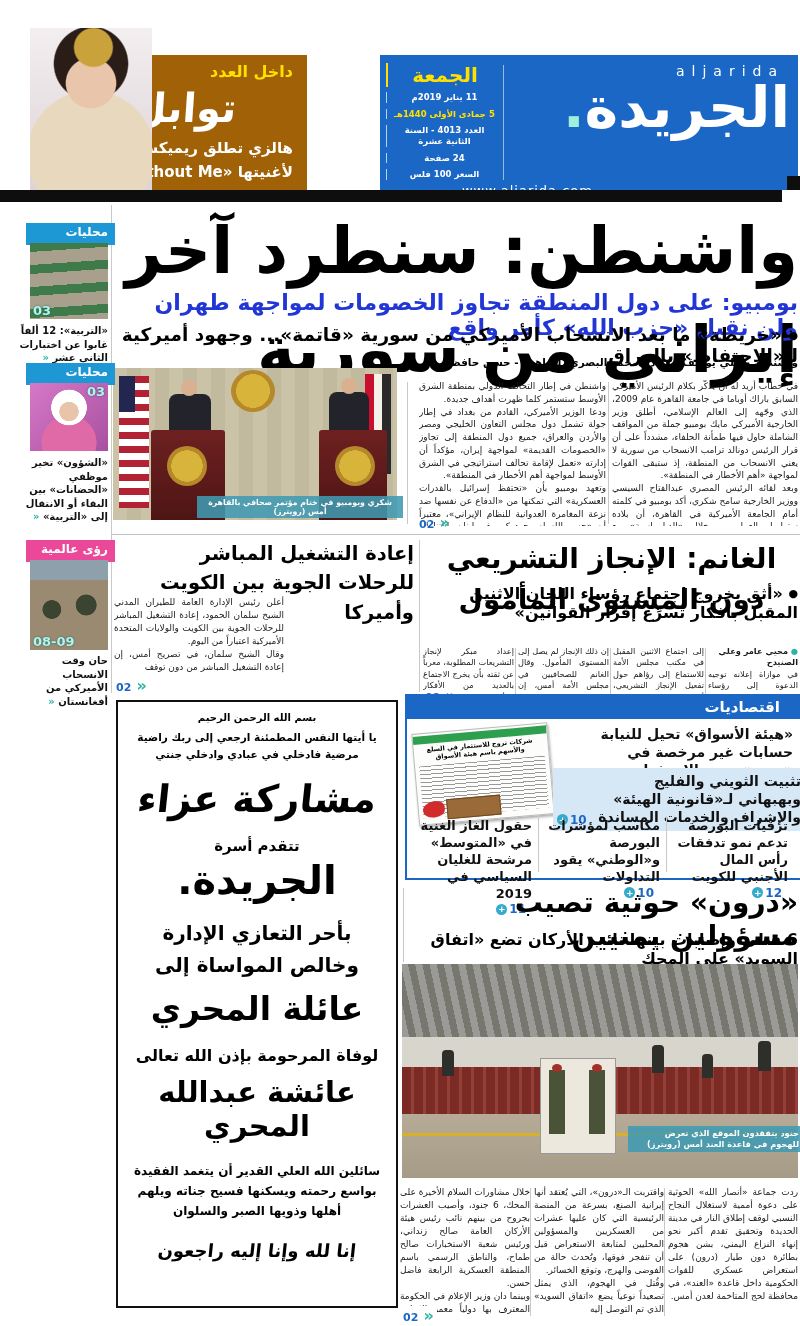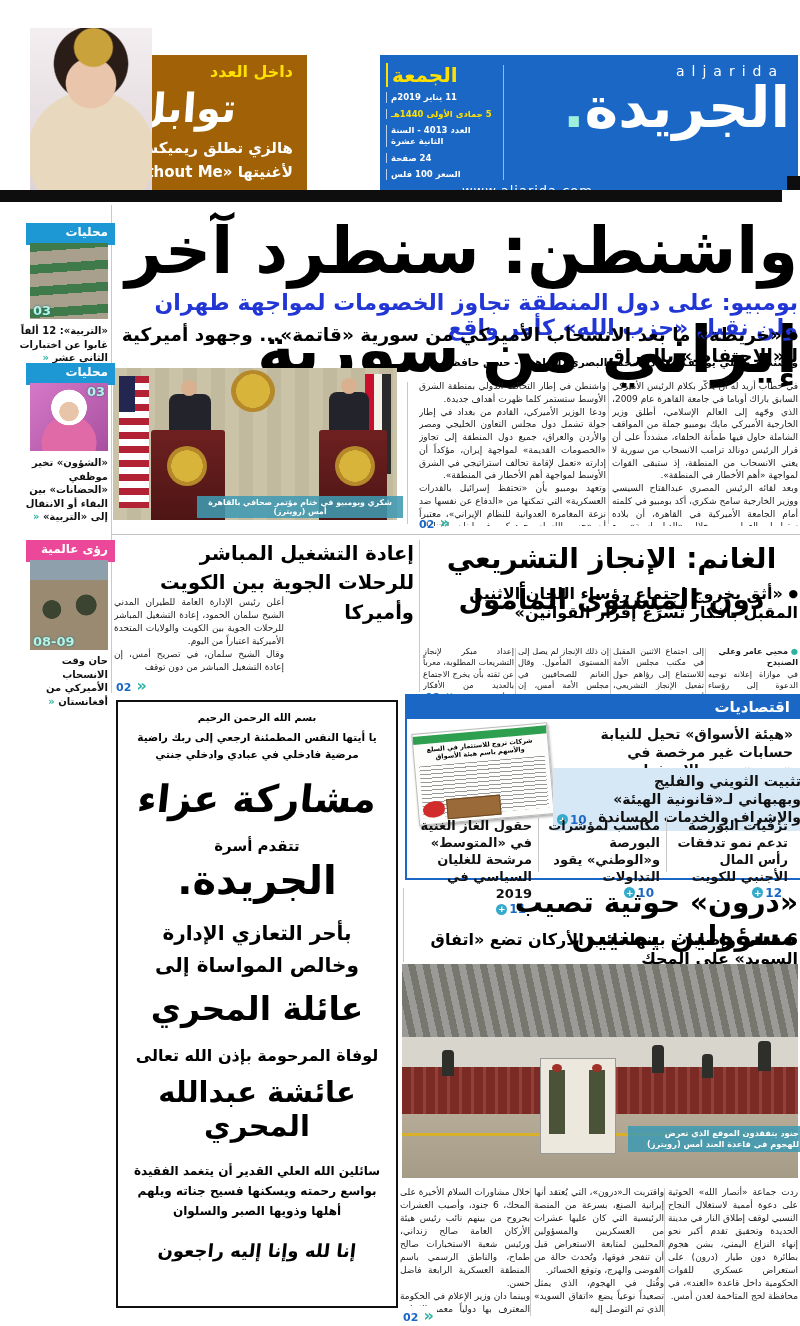--- a/index.html
+++ b/index.html
@@ -11,21 +11,21 @@
   .pre{white-space:pre-line;}
   .clip{overflow:hidden;}
 
   
   .masthead{left:380px;top:55px;width:418px;height:135px;background:#1a67c5;color:#fff;}
   .m-latin{right:14px;top:8px;letter-spacing:7px;font-size:14px;direction:ltr;}
   .m-logo{right:8px;top:24px;font-size:57px;font-weight:bold;line-height:1;}
   .m-dot{color:#9ef0dc;}
   .m-www{right:205px;top:128px;font-size:13px;direction:ltr;letter-spacing:1px;}
   .m-sep{left:123px;top:10px;width:1px;height:115px;background:rgba(255,255,255,.55);}
-  .datebox{left:6px;top:8px;width:112px;text-align:left;}
+  .datebox{left:6px;top:8px;width:112px;text-align:center;}
   .d-day{color:#ffe000;font-size:20px;font-weight:bold;margin-bottom:5px;border-left:2px solid #ffe000;padding-left:4px;}
   .d-line{font-size:8.5px;font-weight:bold;margin-bottom:6px;border-left:1px solid rgba(255,255,255,.7);padding-left:4px;line-height:1.25;}
   .d-hijri{color:#ffe000;}
 
   
   .promo{left:30px;top:55px;width:277px;height:135px;background:#a16207;color:#fff;}
   .p-kicker{right:14px;top:7px;color:#ffe000;font-size:16px;font-weight:bold;}
   .p-latin{right:206px;top:30px;font-size:8px;direction:ltr;opacity:.9;}
   .p-brand{right:70px;top:33px;font-size:40px;font-weight:bold;line-height:1;transform:skewX(-4deg);}
   .p-line1{right:14px;top:84px;font-size:15px;font-weight:bold;}
@@ -102,21 +102,21 @@
   .gh-col{top:646px;height:52px;font-size:8.2px;line-height:1.4;color:#1a1a1a;}
   .g1{left:708px;width:90px;}
   .g2{left:613px;width:91px;}
   .g3{left:518px;width:91px;}
   .g4{left:423px;width:91px;}
   .av-h{left:148px;top:539px;width:266px;font-size:19.5px;font-weight:bold;text-align:right;line-height:1.5;}
   .av-body{left:114px;top:596px;width:170px;height:92px;font-size:9px;line-height:1.45;color:#1a1a1a;}
 
   
   .econ{left:405px;top:694px;width:393px;height:182px;border:2px solid #1a67c5;background:#fff;}
-  .e-head{left:0;top:0;width:100%;height:23px;background:#1a67c5;color:#fff;font-size:15px;font-weight:bold;text-align:right;padding:2px 10px 0 0;box-sizing:border-box;}
+  .e-head{left:0;top:0;width:100%;height:23px;background:#1a67c5;color:#fff;font-size:15px;font-weight:bold;text-align:right;padding:2px 20px 0 0;box-sizing:border-box;}
   .e-thumb{left:8px;top:32px;width:134px;height:90px;background:#fdfdfb;border:1px solid #bbb;transform:rotate(-5deg);box-shadow:1px 2px 3px rgba(0,0,0,.35);overflow:hidden;}
   .e-strip{position:absolute;left:0;top:2px;width:100%;height:8px;background:#2e9e4f;}
   .e-thumb-h{position:absolute;left:2px;top:12px;width:128px;font-size:6.5px;font-weight:bold;text-align:center;color:#000;}
   .e-cols{position:absolute;left:4px;top:32px;width:126px;height:52px;background:repeating-linear-gradient(#999 0 1px,transparent 1px 4px);}
   .e-trap{position:absolute;left:28px;bottom:3px;width:52px;height:18px;background:#9a6a38;border:1px solid #6d4a24;}
   .e-bird{position:absolute;left:4px;bottom:6px;width:22px;height:16px;background:#d22b2b;border-radius:60% 40% 50% 50%;}
   .e-item{display:flex;align-items:flex-end;direction:rtl;}
   .e-text{flex:1;text-align:right;font-size:14px;font-weight:bold;line-height:1.3;color:#111;}
   .e-num{display:flex;align-items:center;gap:2px;color:#1a67c5;font-weight:bold;font-size:12px;margin-right:6px;}
   .plus{display:inline-flex;align-items:center;justify-content:center;width:11px;height:11px;border-radius:50%;background:#35aacb;color:#fff;font-size:9px;font-weight:bold;}

